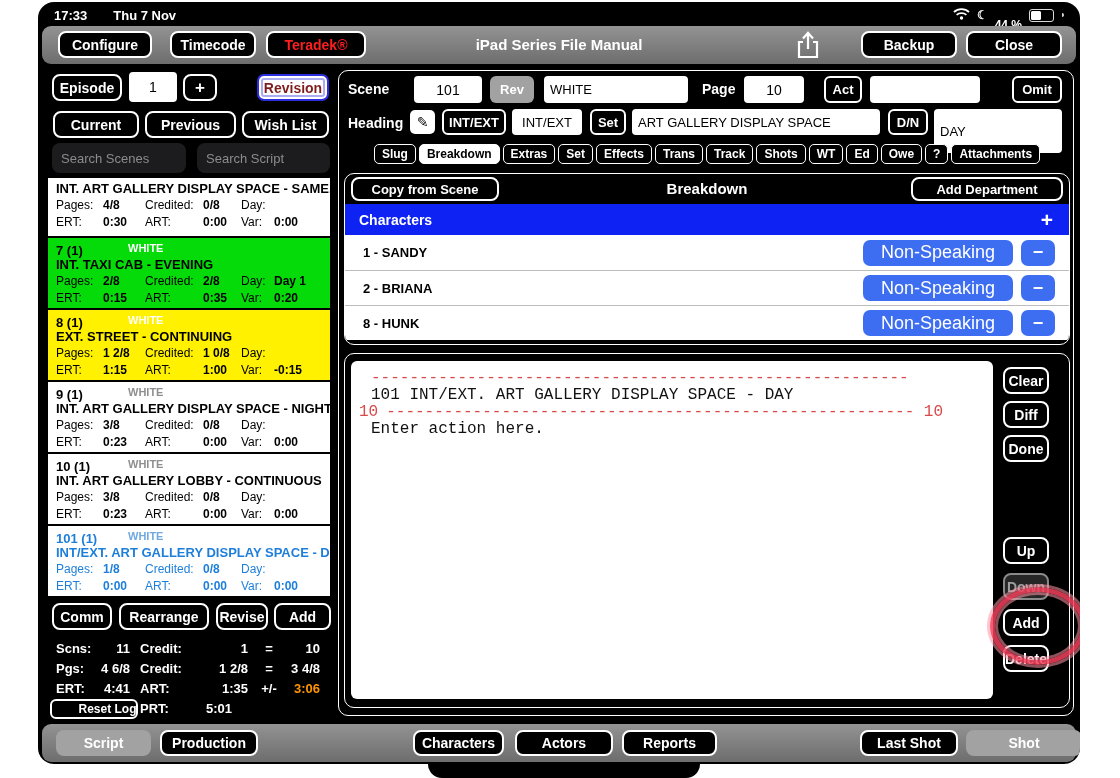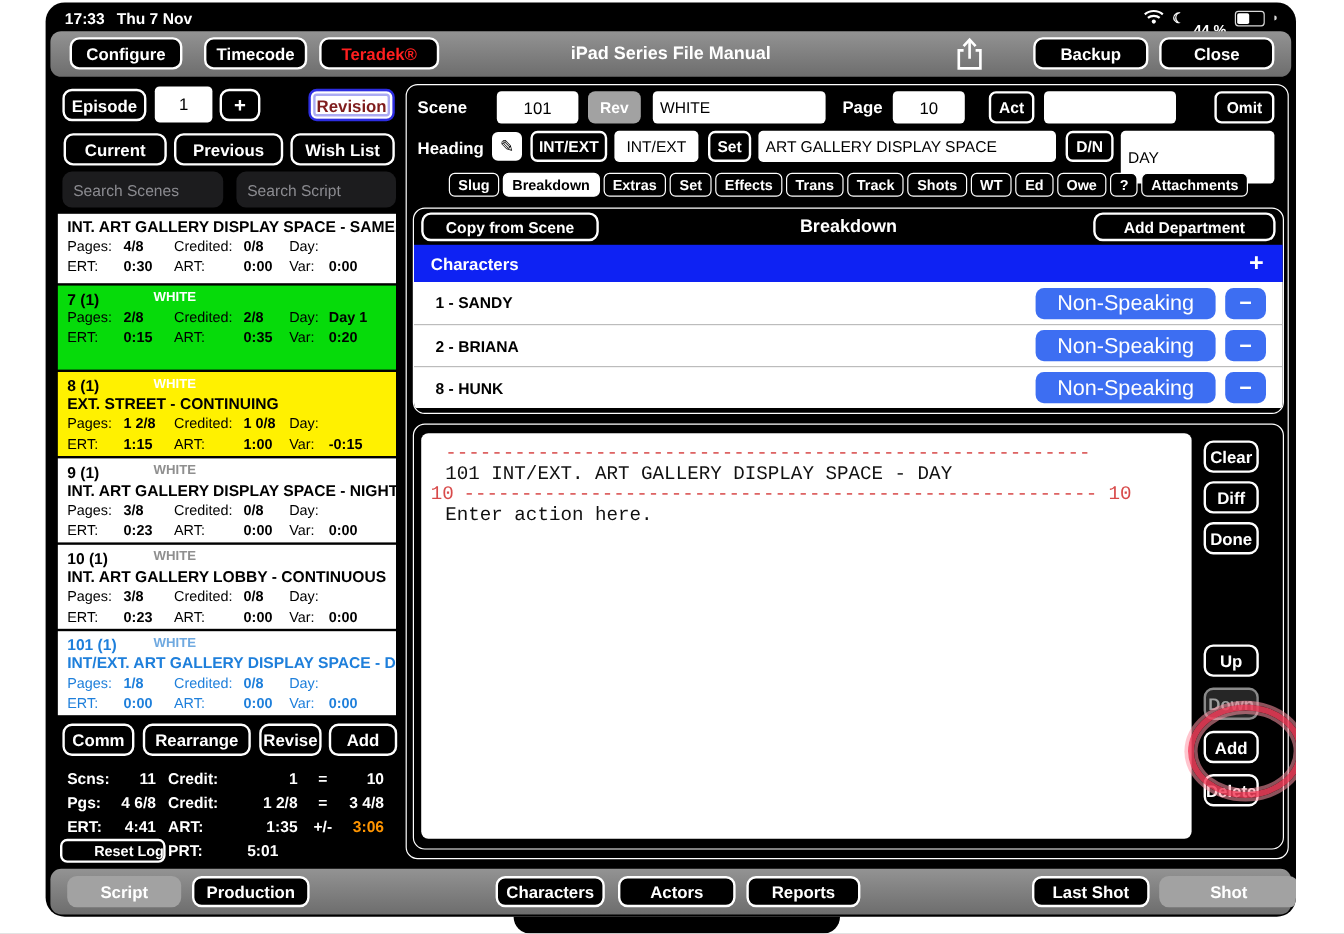--- a/index.html
+++ b/index.html
@@ -9,21 +9,21 @@
   .abs{position:absolute;}
   .btn{position:absolute;display:flex;align-items:center;justify-content:center;background:#000;border:2px solid #fff;border-radius:8px;color:#fff;font-weight:700;font-size:14px;box-sizing:border-box;white-space:nowrap;}
   .btn-gray{background:#a2a2a2;border:none;}
   .lbl{position:absolute;color:#fff;font-weight:700;font-size:14px;white-space:nowrap;}
   .field{position:absolute;background:#fff;border:none;border-radius:4px;font:13px "Liberation Sans",sans-serif;color:#000;padding:0 6px;box-sizing:border-box;}
   .field.center{text-align:center;}
   .search{position:absolute;background:#1c1c1e;border:none;border-radius:8px;color:#e0e0e0;font:13px "Liberation Sans",sans-serif;padding:0 9px;box-sizing:border-box;}
   .search::placeholder{color:#8b8b90;}
   
   .sb{position:absolute;left:0;top:0;width:100%;height:24px;display:flex;justify-content:space-between;align-items:center;padding:2px 16px 0;box-sizing:border-box;color:#fff;font-size:13px;font-weight:700;}
-  .sb-left{display:flex;gap:10px;align-items:center;}
+  .sb-left{display:flex;gap:26px;align-items:center;}
   .sb-right{display:flex;gap:7px;align-items:center;}
   .bat{width:23px;height:11px;border:1px solid rgba(255,255,255,.85);border-radius:3px;position:relative;}
   .bat-fill{position:absolute;left:1px;top:1px;bottom:1px;width:44%;background:#fff;border-radius:1.5px;}
   .bat-tip{width:2px;height:4px;background:rgba(255,255,255,.85);border-radius:0 2px 2px 0;margin-left:1px;}
   
   .ttb{position:absolute;left:4px;top:24px;width:1034px;height:38px;background:linear-gradient(#939393,#6d6d6d);border-radius:9px;}
   .btb{position:absolute;left:4px;top:722px;width:1034px;height:38px;background:linear-gradient(#939393,#6d6d6d);border-radius:9px;}
   .ttb-title{position:absolute;left:0;top:0;width:100%;height:38px;line-height:38px;text-align:center;color:#fff;font-size:15px;font-weight:700;}
   .red-text{color:#ff1f1f;}
   
@@ -173,20 +173,21 @@
               <span class="sv">0:00</span>
             </span>
         </div>
       </div>
 
       <div class="srow green">
         <div class="sline1">
           <span class="snum">7 (1)</span>
           <span class="srev">WHITE</span>
         </div>
+        <div class="shead">INT. TAXI CAB - EVENING</div>
         <div class="sstats">
           <span class="sc sc1">
               <span class="sl1">Pages:</span>
               <span class="sv">2/8</span>
             </span>
           <span class="sc sc2">
               <span class="sl2">Credited:</span>
               <span class="sv">2/8</span>
             </span>
           <span class="sc sc3">

